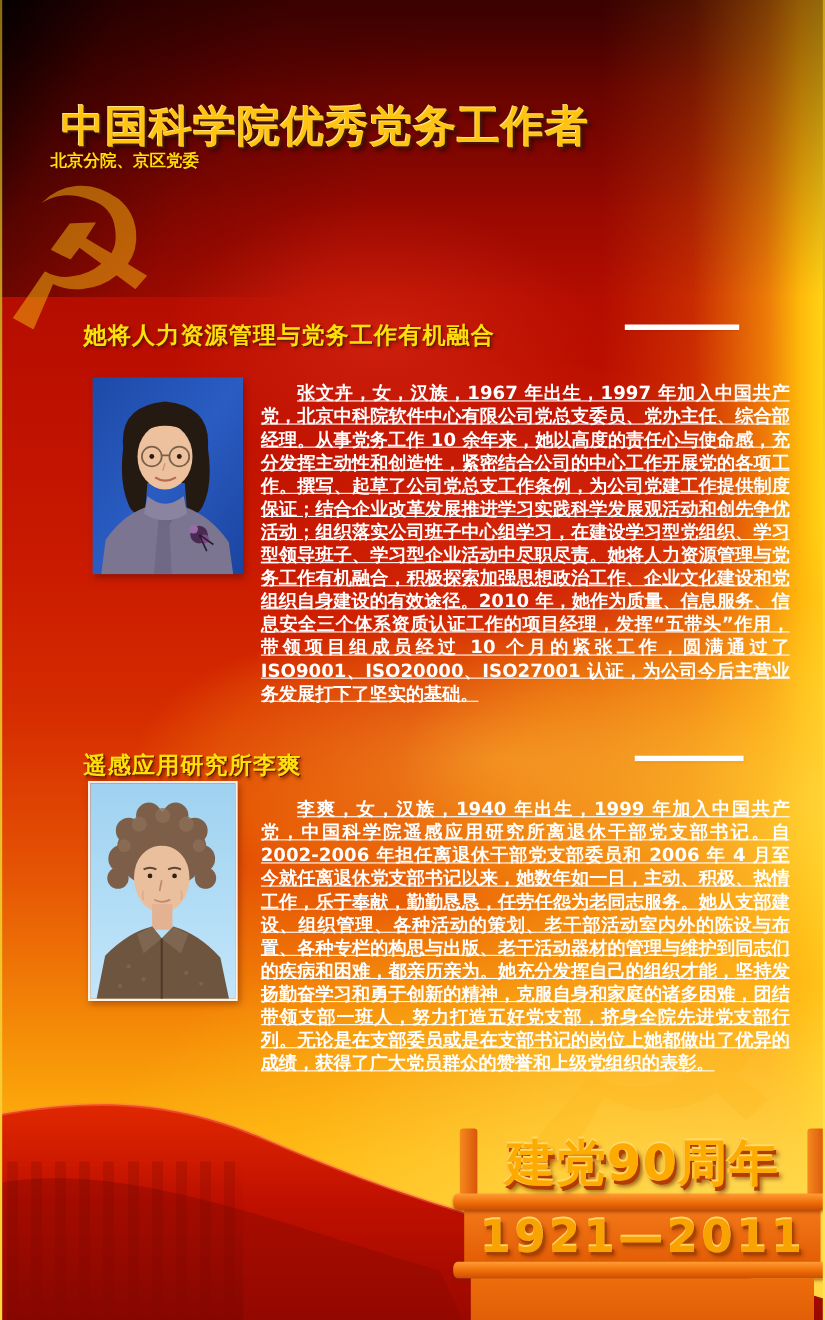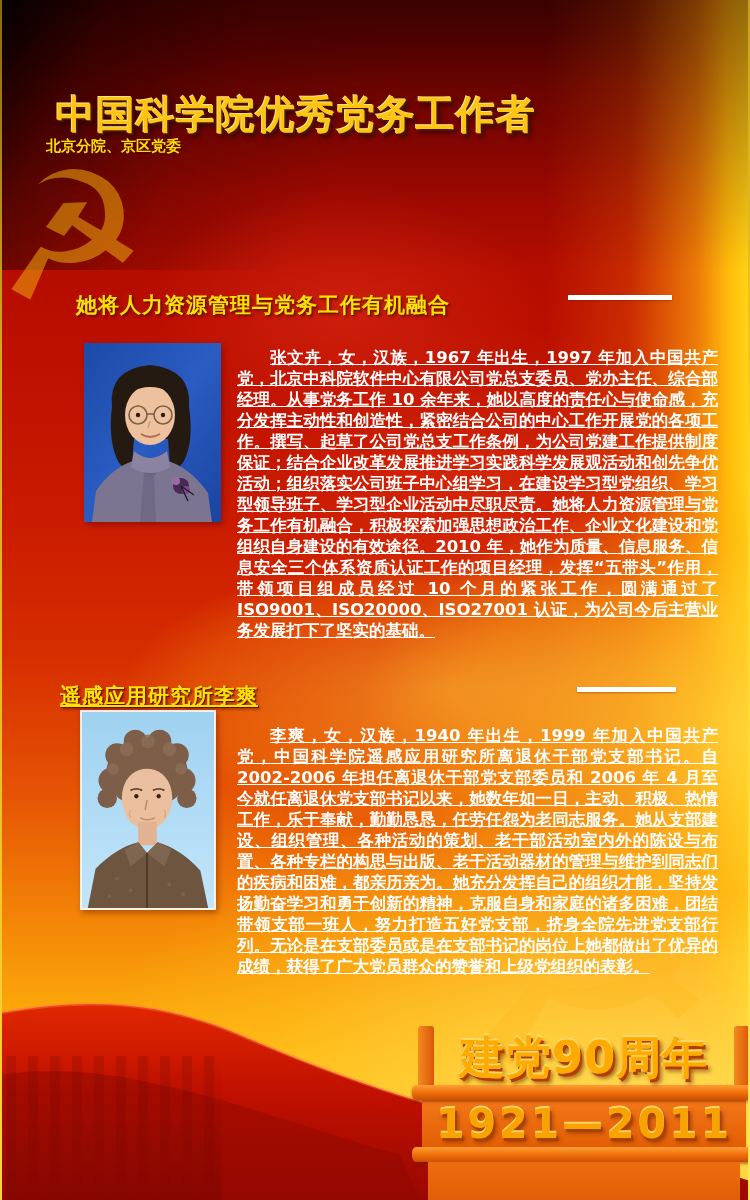--- a/index.html
+++ b/index.html
@@ -57,21 +57,21 @@
     text-shadow:1px 1px 2px rgba(60,0,0,.65);
   }
 
   
   .sec-heading {
     position:absolute; font-size:21px; font-weight:bold; color:#ffe10a;
     letter-spacing:1px; white-space:nowrap;
     text-shadow:1px 1px 0 #6b1200, 2px 2px 3px rgba(60,0,0,.55);
   }
   .h1pos { left:76px; top:291px; }
-  .h2pos { left:60px; top:682px;text-decoration:underline; }
+  .h2pos { left:76px; top:682px; }
   .white-line { position:absolute; height:5px; background:#ffffff; box-shadow:0 1px 2px rgba(120,30,0,.4); }
   .wl1 { left:568px; top:295px; width:104px; }
   .wl2 { left:577px; top:687px; width:99px;  }
 
   .photo { position:absolute; box-shadow:2px 3px 6px rgba(60,0,0,.35); }
   .photo svg { display:block; width:100%; height:100%; }
   .photo1 { left:84px; top:343px; width:137px; height:179px; }
   .photo2 { left:80px; top:710px; width:136px; height:200px; border:2px solid rgba(255,255,255,.9); box-sizing:border-box; }
 
   .bio {

